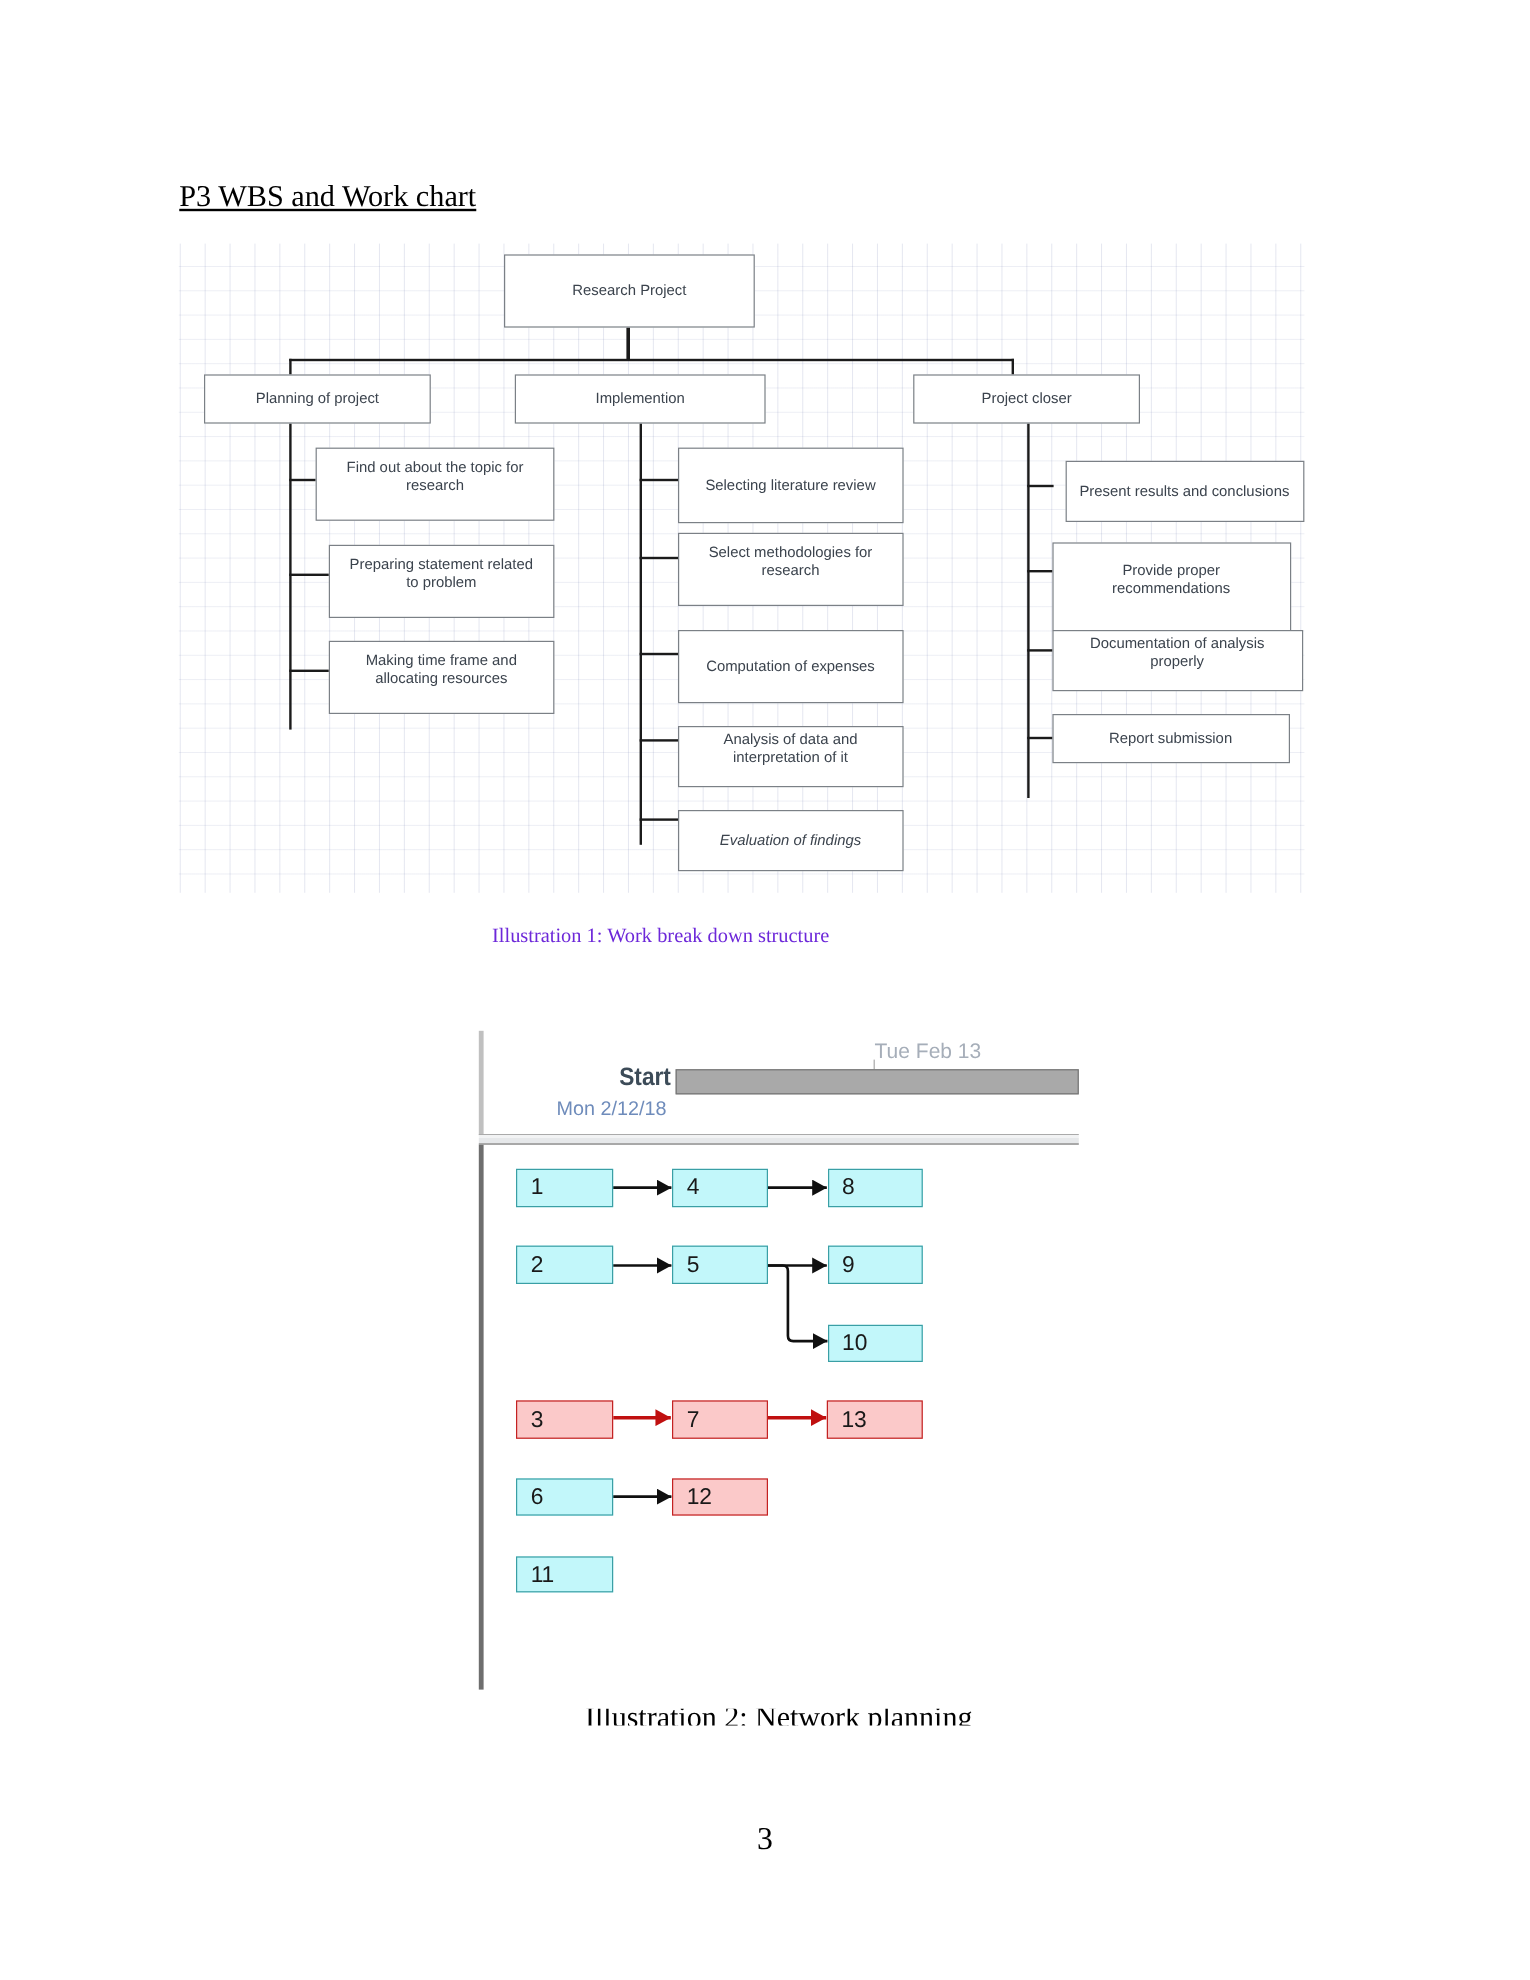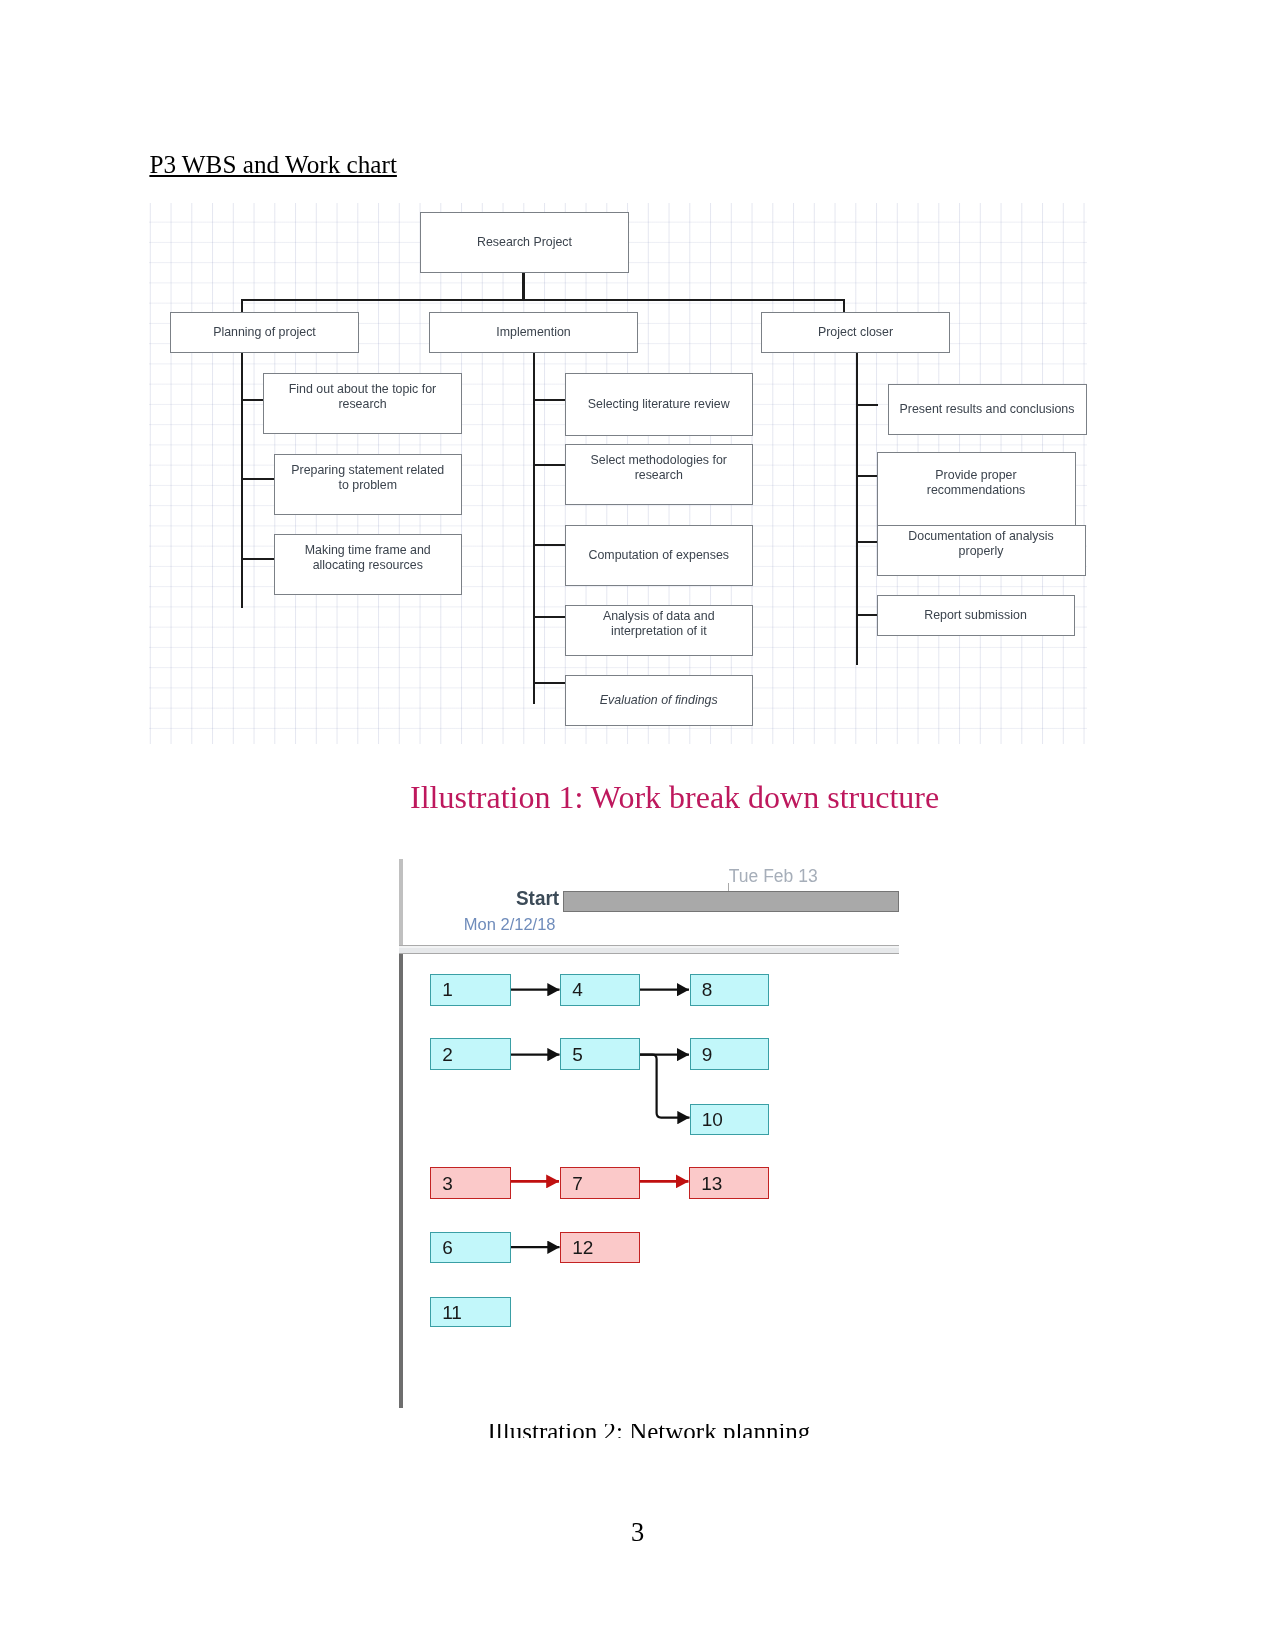--- a/index.html
+++ b/index.html
@@ -19,21 +19,21 @@
        background-image:
          linear-gradient(to right, rgba(135,145,188,.22) 1px, transparent 1px),
          linear-gradient(to bottom, rgba(145,155,192,.17) 1px, transparent 1px);
        background-size:20.75px 20.25px;background-position:0.8px -1.6px;}
   .wbs .node{position:absolute;box-sizing:border-box;border:1.9px solid #7b8086;
              background:#ffffff;display:flex;align-items:center;justify-content:center;
              text-align:center;font-family:"Liberation Sans",sans-serif;font-size:12.4px;
              line-height:14.8px;color:#3b434d;padding:0 6px;}
   .wbs .node.two{padding-bottom:12.5px;}
   .wbs .ln{position:absolute;background:#1b1b1b;}
-  .wbs-cap{position:absolute;left:410px;top:781px;font-size:32px;line-height:32px;color:#be185d;white-space:nowrap;}
+  .wbs-cap{position:absolute;left:410px;top:764px;font-size:17px;line-height:32px;color:#6d28d9;white-space:nowrap;}
 
   
   .net{position:absolute;left:390px;top:860px;width:512px;height:552px;}
   .net .hdrpane{position:absolute;left:8.5px;top:0px;width:500px;height:85px;background:#fff;}
   .net .vrail-top{position:absolute;left:9.4px;top:-1px;width:4.1px;height:86.6px;background:#c0c0c0;}
   .net .split{position:absolute;left:9.3px;top:85.4px;width:499.3px;height:9.2px;
               background:linear-gradient(to bottom,#aaaaaa 0 1.1px,#f2f3f4 1.1px 3.1px,#e6e8ea 3.1px 7.6px,#a8a8a8 7.6px 8.8px,#ffffff 8.8px 9.2px);}
   .net .vrail{position:absolute;left:9.4px;top:94.3px;width:3.4px;height:454px;background:#6e6e6e;}
   .net .startlabel{position:absolute;font-family:"Liberation Sans",sans-serif;
                    font-weight:bold;font-size:21px;line-height:21px;color:#3c4b58;

